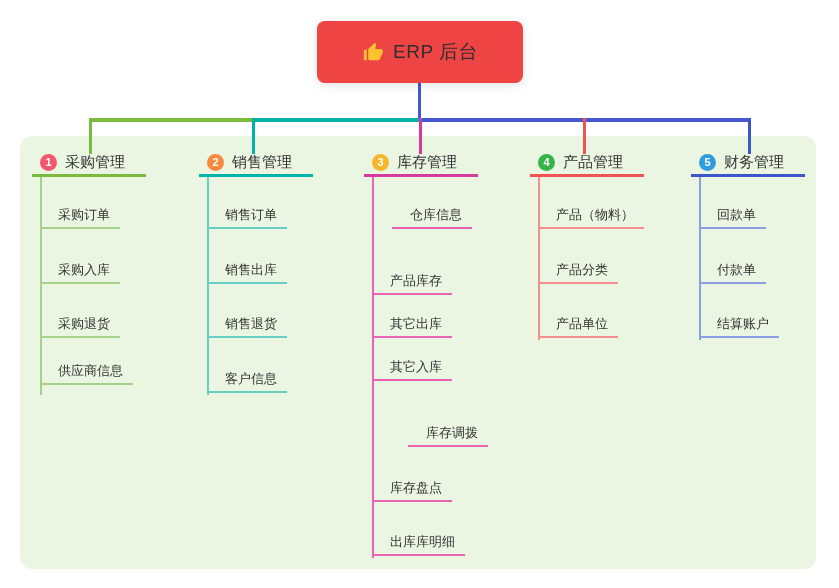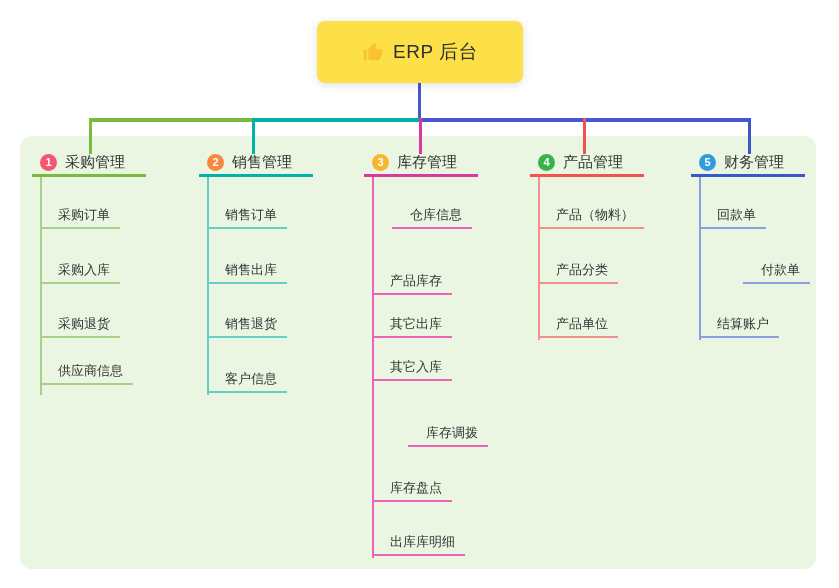--- a/index.html
+++ b/index.html
@@ -4,21 +4,21 @@
 <style>
   html,body{margin:0;padding:0;background:#ffffff;}
   body{width:839px;height:588px;overflow:hidden;
        font-family:"Liberation Sans","DejaVu Sans",sans-serif;color:#333;}
   #canvas{position:relative;width:839px;height:588px;}
 
   .panel{position:absolute;left:20px;top:136px;width:796px;height:433px;
          background:#eaf6e2;border-radius:12px;}
 
   .root-card{position:absolute;left:317px;top:21px;width:206px;height:62px;
-             background:#fde047;border-radius:8px;
+             background:#ef4444;border-radius:8px;
              box-shadow:0 2px 10px rgba(0,0,0,0.12), 0 0 1px rgba(0,0,0,0.08);
              display:flex;align-items:center;justify-content:center;gap:9px;}
   .root-card .title{font-size:19px;color:#2f2f33;letter-spacing:0.5px;}
   .root-card svg{display:block;}
 
   .hline,.vline{position:absolute;}
   .hline{height:4px;}
   .vline{width:3px;}
 
   .branch-header{position:absolute;height:27px;width:114px;
@@ -129,21 +129,21 @@
       <div class="child-node" style="left: 538px; top: 311px; border-bottom: 2px solid rgb(244, 143, 143);">
         <span class="child-label">产品单位</span>
       </div>
       <div class="branch-header" style="left: 691px; top: 150px; border-bottom: 3px solid rgb(60, 85, 203);">
         <span class="badge" style="background: rgb(48, 156, 224);">5</span>
         <span class="branch-label">财务管理</span>
       </div>
       <div class="child-node" style="left: 699px; top: 202px; border-bottom: 2px solid rgb(139, 159, 224);">
         <span class="child-label">回款单</span>
       </div>
-      <div class="child-node" style="left: 699px; top: 257px; border-bottom: 2px solid rgb(139, 159, 224); margin-left: 44px;">
+      <div class="child-node" style="left: 699px; top: 257px; border-bottom: 2px solid rgb(139, 159, 224);">
         <span class="child-label">付款单</span>
       </div>
       <div class="child-node" style="left: 699px; top: 311px; border-bottom: 2px solid rgb(139, 159, 224);">
         <span class="child-label">结算账户</span>
       </div>
     </div>
 
   <div class="root-card">
     <svg width="22" height="22" viewBox="0 0 24 24" id="root-icon" style="fill: rgb(249, 194, 46);">
       <path d="M2 21h3.2V9.6H2V21zM22.6 10.7c0-1-.9-1.9-2-1.9h-6.2l.95-4.4.03-.31c0-.4-.17-.77-.44-1.04L13.9 2 7.4 8.3c-.37.35-.6.84-.6 1.37v9.4c0 1.06.9 1.93 2 1.93h8.8c.82 0 1.52-.48 1.82-1.18l2.96-6.7c.09-.22.22-.45.22-.7v-1.72z"></path>

